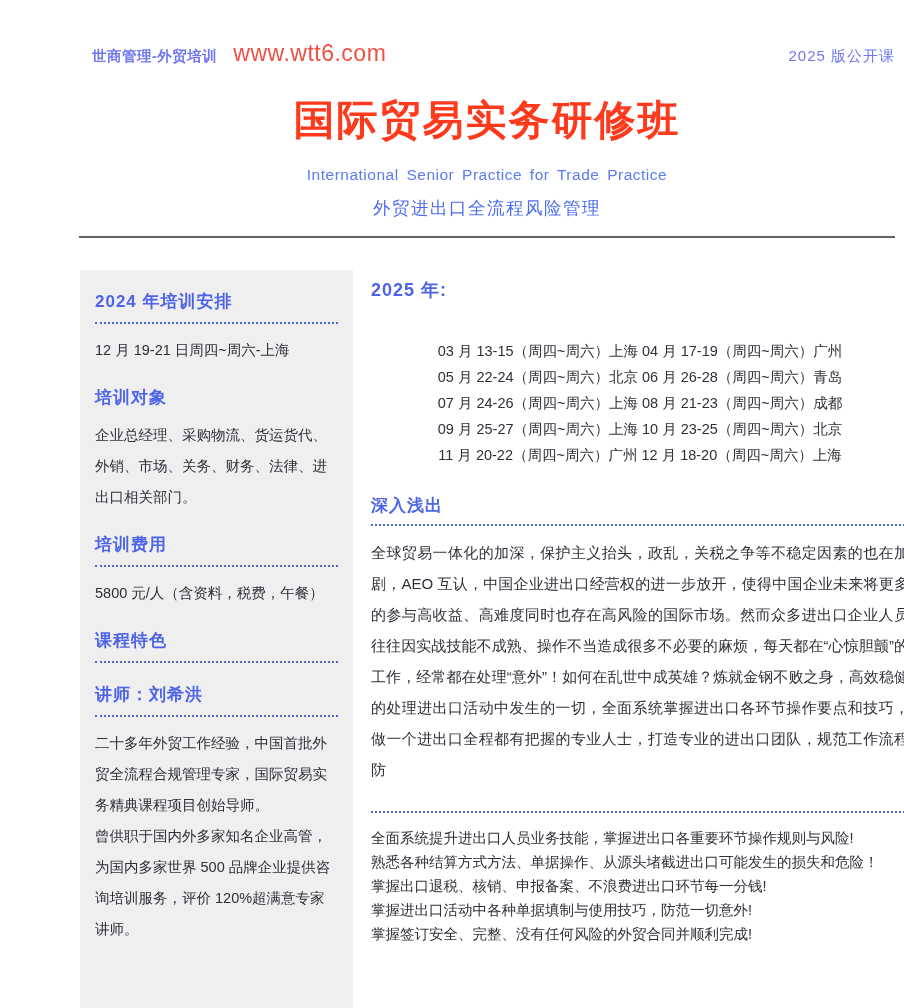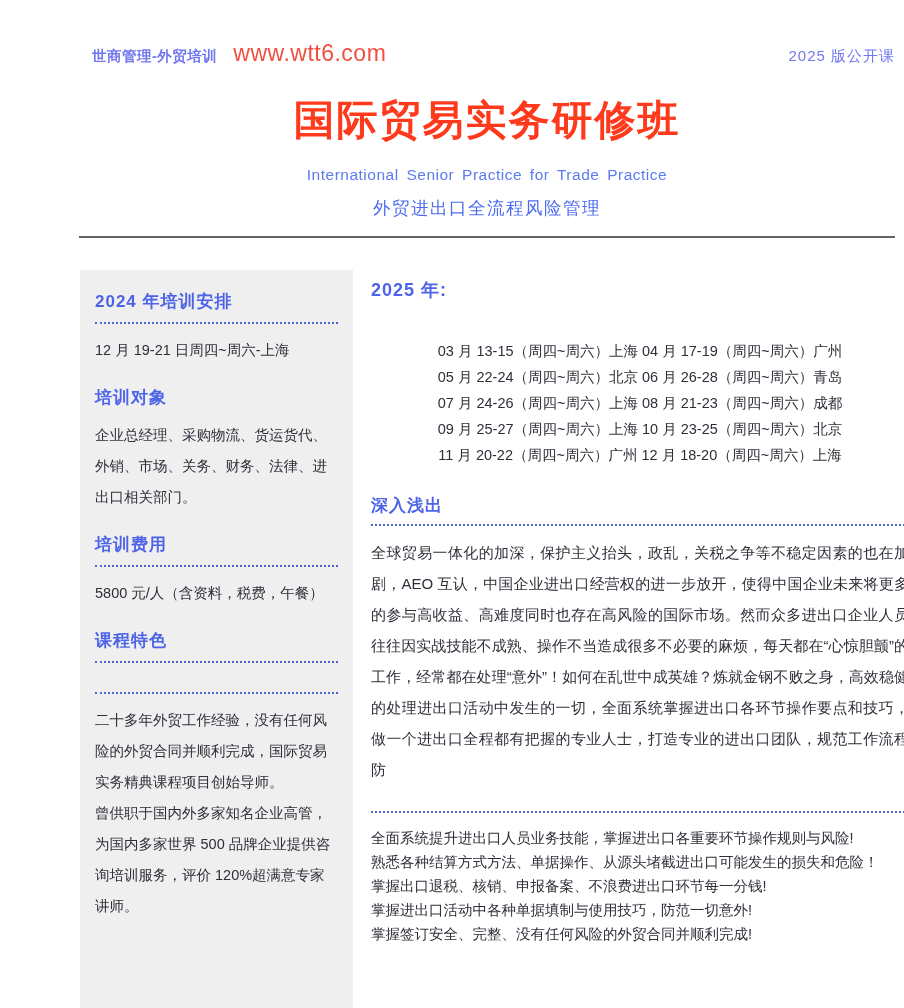--- a/index.html
+++ b/index.html
@@ -83,23 +83,24 @@
             <div>5800 元/人（含资料，税费，午餐）</div>
           </div>
       </div>
 
       <div class="sb-section">
         <div class="sb-heading">课程特色</div>
         <hr class="sb-dotted">
       </div>
 
       <div class="sb-section">
+        <div class="sb-heading">讲师：刘希洪</div>
         <hr class="sb-dotted">
         <div class="sb-text">
-            <div>二十多年外贸工作经验，没有任何风险的外贸合同并顺利完成，国际贸易实务精典课程项目创始导师。</div>
+            <div>二十多年外贸工作经验，中国首批外贸全流程合规管理专家，国际贸易实务精典课程项目创始导师。</div>
             <div>曾供职于国内外多家知名企业高管，为国内多家世界 500 品牌企业提供咨询培训服务，评价 120%超满意专家讲师。</div>
           </div>
       </div>
 
     </div>
 
     <div class="main">
 
       <div class="year-heading">2025 年:</div>
 

